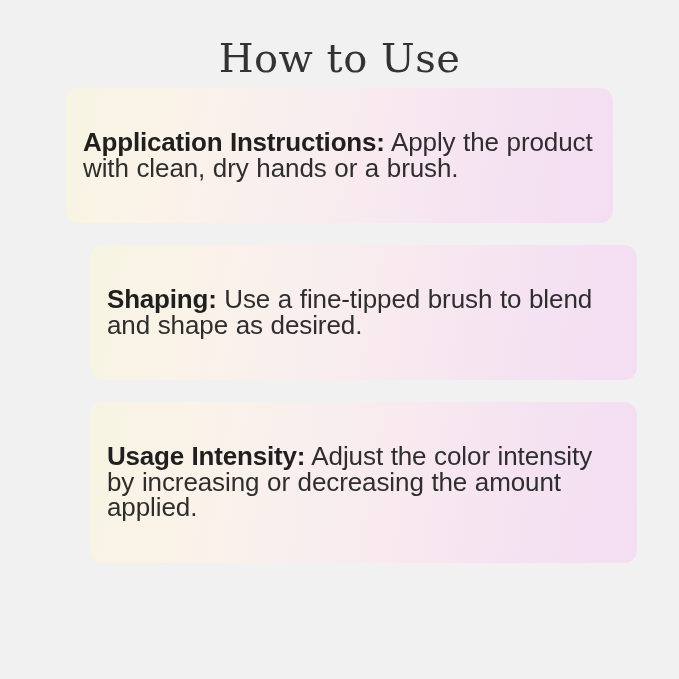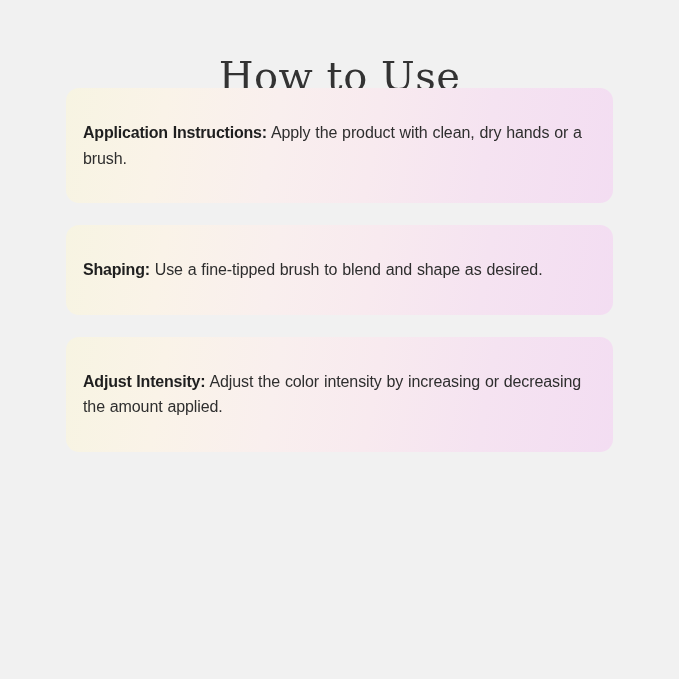--- a/index.html
+++ b/index.html
@@ -20,21 +20,21 @@
     width: 679px;
     height: 679px;
     background: #f1f1f1;
     box-sizing: border-box;
   }
 
   
   .page-title {
     position: absolute;
     left: 0;
-    top: 24px;
+    top: 6px;
     width: 679px;
     text-align: center;
     font-family: "DejaVu Serif", "Liberation Serif", serif;
     font-weight: 400;
     font-size: 40px;
     line-height: 50px;
     letter-spacing: 0.5px;
     color: #333333;
     -webkit-font-smoothing: antialiased;
   }
@@ -58,25 +58,26 @@
         #f7f4e2 0%,
         #faf3e8 18%,
         #f9efee 38%,
         #f8eaef 56%,
         #f5e3f1 76%,
         #f3ddf2 100%);
   }
 
   .info-card + .info-card {
     margin-top: 22px;
+    margin-left: 24px;
   }
 
   .card-text {
     font-family: "Liberation Sans", sans-serif;
-    font-size: 16px;
+    font-size: 26px;
     line-height: 25.5px;
     color: #2b2b2b;
     font-weight: 300;
     letter-spacing: -0.1px;
     word-spacing: 0.5px;
   }
 
   .card-label {
     font-weight: 700;
     color: #1f1f1f;
@@ -99,18 +100,18 @@
 
     <div class="info-card">
       <p class="card-text"><span class="card-label">Application Instructions:</span> <span class="card-body">Apply the product with clean, dry hands or a brush.</span></p>
     </div>
 
     <div class="info-card">
       <p class="card-text"><span class="card-label">Shaping:</span> <span class="card-body">Use a fine-tipped brush to blend and shape as desired.</span></p>
     </div>
 
     <div class="info-card">
-      <p class="card-text"><span class="card-label">Adjust Intensity:</span> <span class="card-body">Adjust the color intensity by increasing or decreasing the amount applied.</span></p>
+      <p class="card-text"><span class="card-label">Usage Intensity:</span> <span class="card-body">Adjust the color intensity by increasing or decreasing the amount applied.</span></p>
     </div>
 
 
   </div>
 </div>
 
 </body></html>

